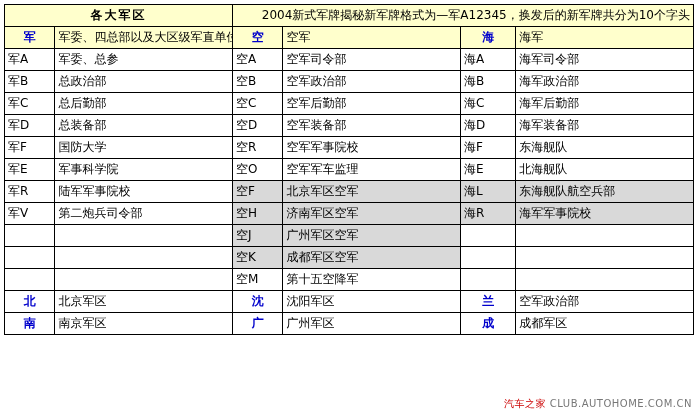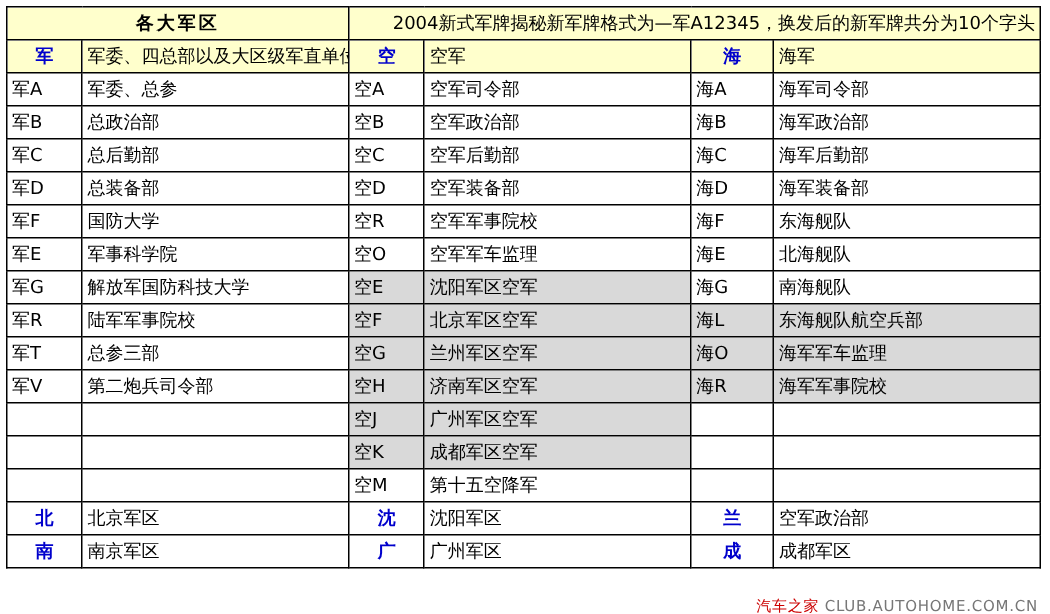--- a/index.html
+++ b/index.html
@@ -160,44 +160,28 @@
       </tr>
       <tr>
         <td class="code">军E</td>
         <td class="code">军事科学院</td>
         <td class="code">空O</td>
         <td class="code">空军军车监理</td>
         <td class="code">海E</td>
         <td class="code">北海舰队</td>
       </tr>
       <tr>
-        <td class="code">军G</td>
-        <td class="code">解放军国防科技大学</td>
-        <td class="code shade">空E</td>
-        <td class="code shade">沈阳军区空军</td>
-        <td class="code">海G</td>
-        <td class="code">南海舰队</td>
-      </tr>
-      <tr>
         <td class="code">军R</td>
         <td class="code">陆军军事院校</td>
         <td class="code shade">空F</td>
         <td class="code shade">北京军区空军</td>
         <td class="code shade">海L</td>
         <td class="code shade">东海舰队航空兵部</td>
       </tr>
       <tr>
-        <td class="code">军T</td>
-        <td class="code">总参三部</td>
-        <td class="code shade">空G</td>
-        <td class="code shade">兰州军区空军</td>
-        <td class="code shade">海O</td>
-        <td class="code shade">海军军车监理</td>
-      </tr>
-      <tr>
         <td class="code">军V</td>
         <td class="code">第二炮兵司令部</td>
         <td class="code shade">空H</td>
         <td class="code shade">济南军区空军</td>
         <td class="code shade">海R</td>
         <td class="code shade">海军军事院校</td>
       </tr>
       <tr>
         <td class="code"></td>
         <td class="code"></td>

